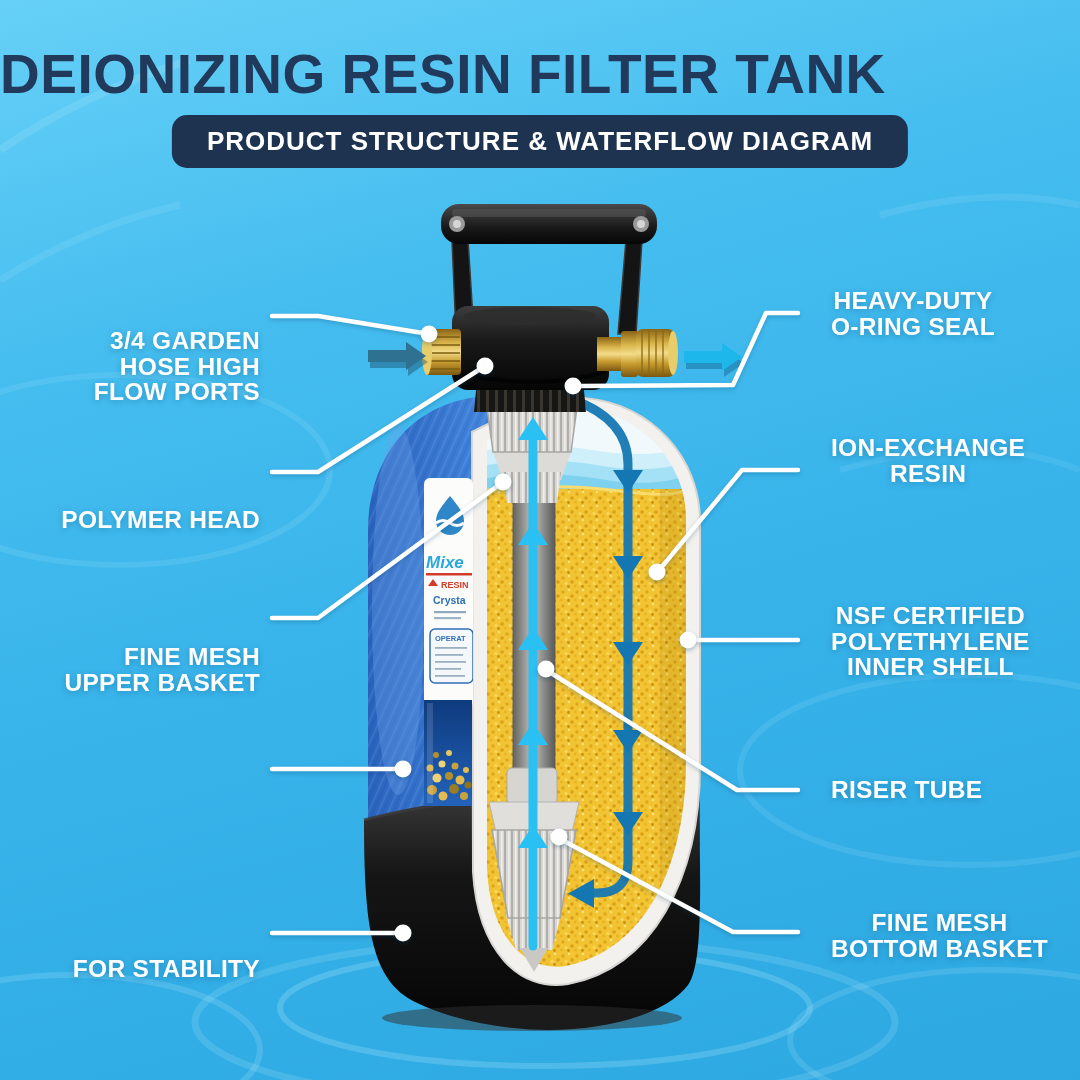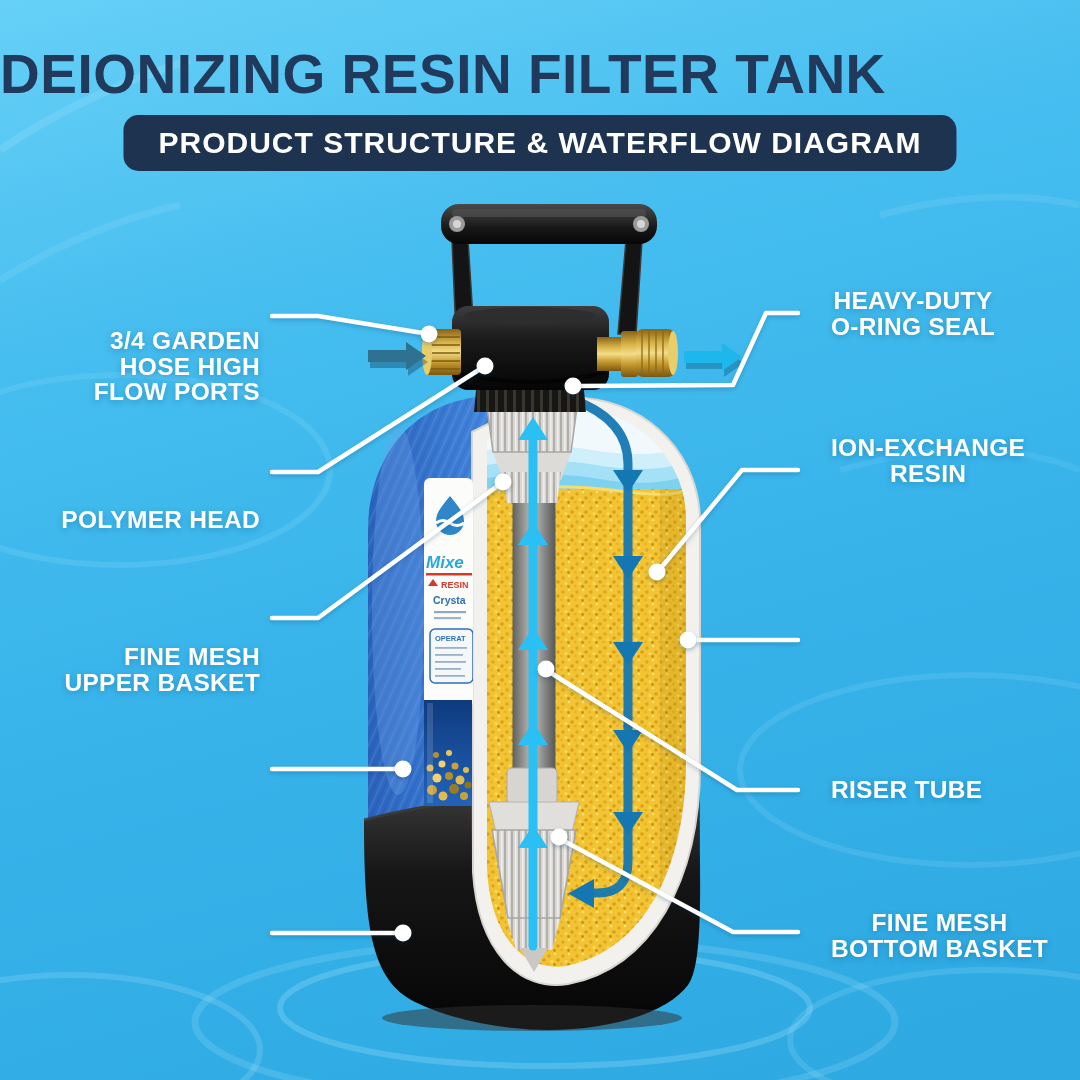--- a/index.html
+++ b/index.html
@@ -8,21 +8,21 @@
     background:linear-gradient(165deg,#66d0f7 0%,#45bdef 28%,#37b3ea 58%,#2da8e1 100%);
     font-family:"Liberation Sans",sans-serif;
   }
   svg{position:absolute;inset:0;}
   .title{
     position:absolute;top:44px;left:0;width:100%;text-align:left;
     font-size:55px;font-weight:800;color:#21395a;letter-spacing:.5px;line-height:60px;
   }
   .badge{
     position:absolute;top:115px;left:50%;transform:translateX(-50%);
-    background:#1e3350;color:#ffffff;font-size:30px;font-weight:700;letter-spacing:1px;
+    background:#1e3350;color:#ffffff;font-size:26px;font-weight:700;letter-spacing:1px;
     padding:11px 35px;border-radius:15px;white-space:nowrap;
   }
   .lbl{
     position:absolute;color:#ffffff;font-weight:700;font-size:24.5px;line-height:25.5px;
     letter-spacing:.3px;white-space:nowrap;text-shadow:0 2px 6px rgba(10,80,120,.35);
   }
   .lbl.left{text-align:right;right:820px;margin-top:48px;}
   .lbl.right{text-align:center;left:831px;}
 </style>
 </head>
@@ -311,30 +311,36 @@
   <div>FLOW PORTS</div>
 </div>
 <div class="lbl left" style="top:459px">
   <div>POLYMER HEAD</div>
 </div>
 <div class="lbl left" style="top:596px">
   <div>FINE MESH</div>
   <div>UPPER BASKET</div>
 </div>
 <div class="lbl left" style="top:908px">
+  <div>FOR STABILITY</div>
 </div>
 
 <div class="lbl right" style="top:288px">
   <div>HEAVY-DUTY</div>
   <div>O-RING SEAL</div>
 </div>
 <div class="lbl right" style="top:435px">
   <div>ION-EXCHANGE</div>
   <div>RESIN</div>
 </div>
+<div class="lbl right" style="top:603px">
+  <div>NSF CERTIFIED</div>
+  <div>POLYETHYLENE</div>
+  <div>INNER SHELL</div>
+</div>
 <div class="lbl right" style="top:777px">
   <div>RISER TUBE</div>
 </div>
 <div class="lbl right" style="top:910px">
   <div>FINE MESH</div>
   <div>BOTTOM BASKET</div>
 </div>
 
 </div>
 

